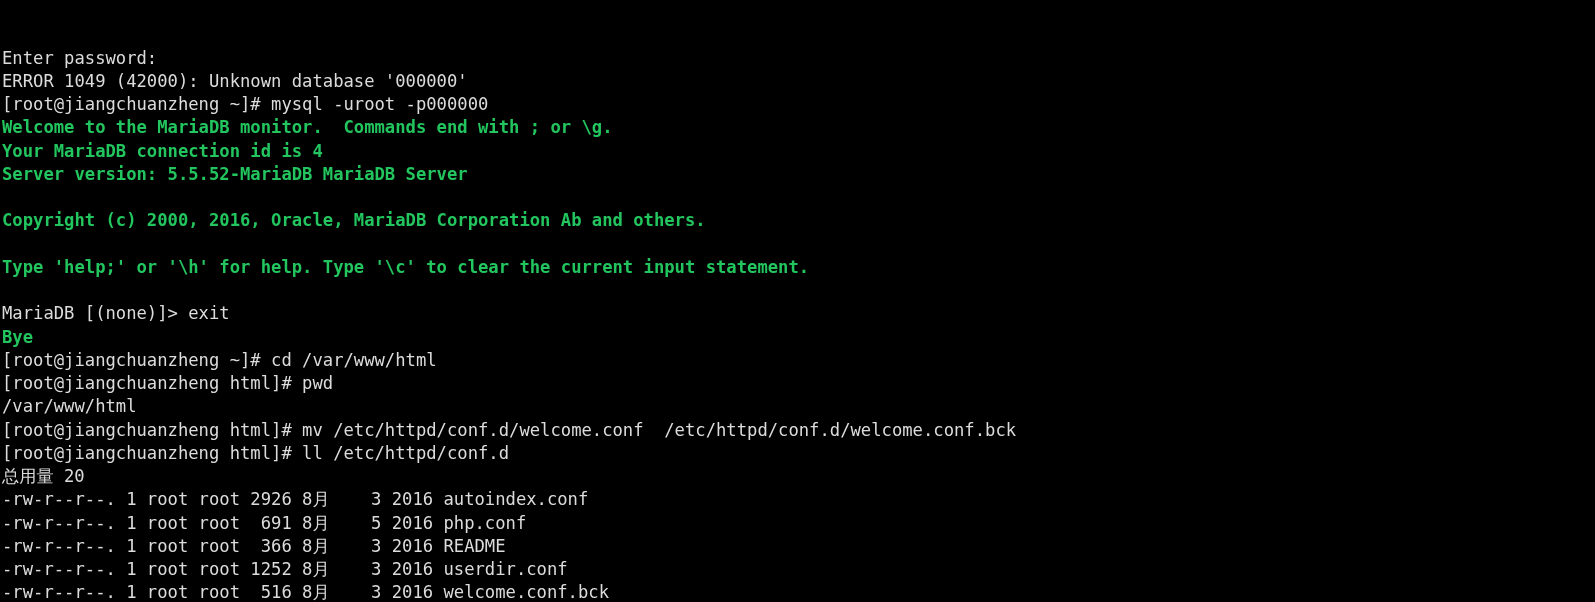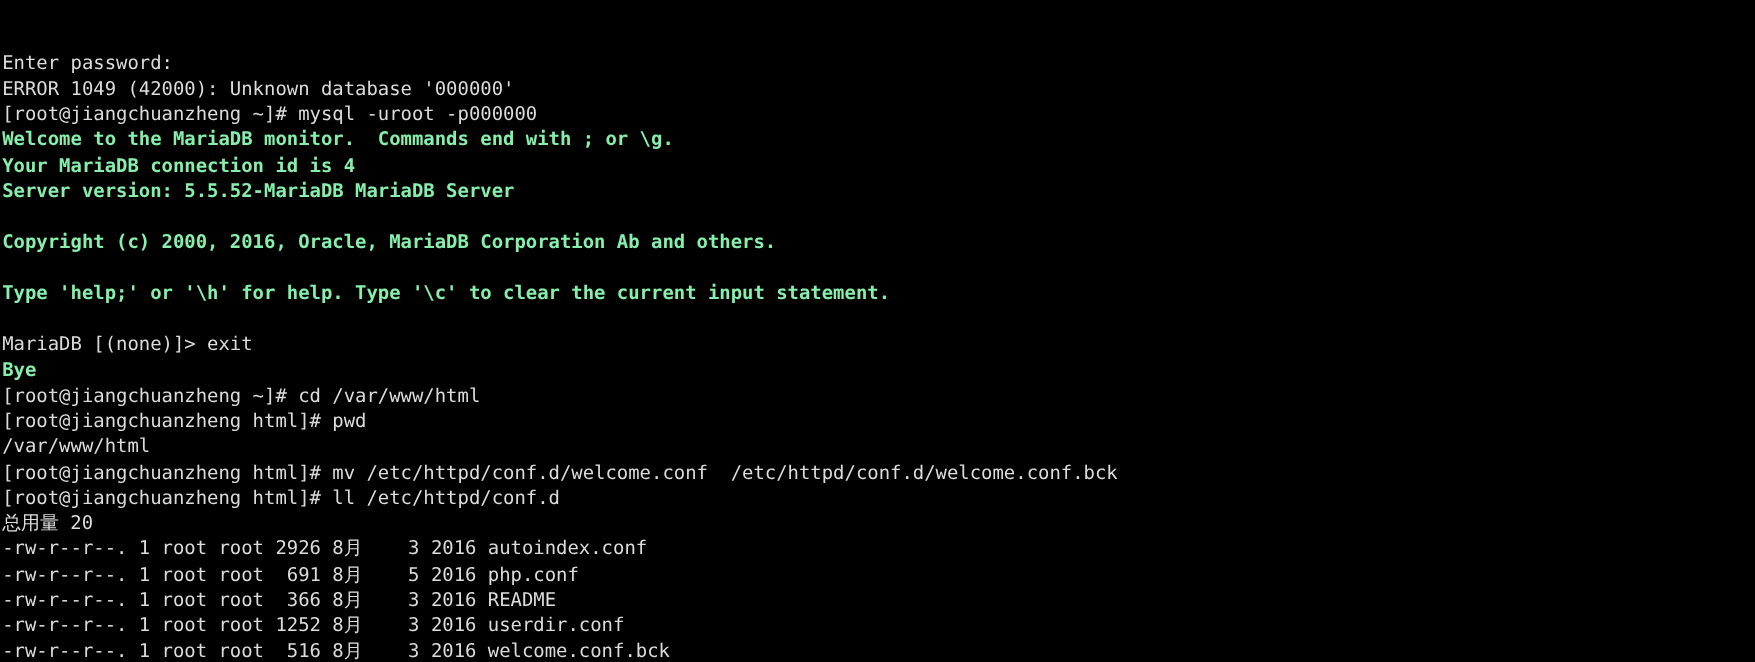--- a/index.html
+++ b/index.html
@@ -29,21 +29,21 @@
     -webkit-font-smoothing: none;
   }
   .line {
     height: 23.25px;
     white-space: pre;
     font-family: "DejaVu Sans Mono", "Liberation Mono", monospace;
     display: block;
   }
   .line.bold {
     font-weight: bold;
-    color: #86efac;
+    color: #22c55e;
   }
   .line.blank {
     height: 23.25px;
   }
 </style>
 </head>
 <body>
 
 <div id="terminal">
   <div id="output"><div class="line">Enter password:</div><div class="line">ERROR 1049 (42000): Unknown database '000000'</div><div class="line">[root@jiangchuanzheng ~]# mysql -uroot -p000000</div><div class="line bold">Welcome to the MariaDB monitor.  Commands end with ; or \g.</div><div class="line bold">Your MariaDB connection id is 4</div><div class="line bold">Server version: 5.5.52-MariaDB MariaDB Server</div><div class="line blank"></div><div class="line bold">Copyright (c) 2000, 2016, Oracle, MariaDB Corporation Ab and others.</div><div class="line blank"></div><div class="line bold">Type 'help;' or '\h' for help. Type '\c' to clear the current input statement.</div><div class="line blank"></div><div class="line">MariaDB [(none)]&gt; exit</div><div class="line bold">Bye</div><div class="line">[root@jiangchuanzheng ~]# cd /var/www/html</div><div class="line">[root@jiangchuanzheng html]# pwd</div><div class="line">/var/www/html</div><div class="line">[root@jiangchuanzheng html]# mv /etc/httpd/conf.d/welcome.conf  /etc/httpd/conf.d/welcome.conf.bck</div><div class="line">[root@jiangchuanzheng html]# ll /etc/httpd/conf.d</div><div class="line">总用量 20</div><div class="line">-rw-r--r--. 1 root root 2926 8月    3 2016 autoindex.conf</div><div class="line">-rw-r--r--. 1 root root  691 8月    5 2016 php.conf</div><div class="line">-rw-r--r--. 1 root root  366 8月    3 2016 README</div><div class="line">-rw-r--r--. 1 root root 1252 8月    3 2016 userdir.conf</div><div class="line">-rw-r--r--. 1 root root  516 8月    3 2016 welcome.conf.bck</div></div>

